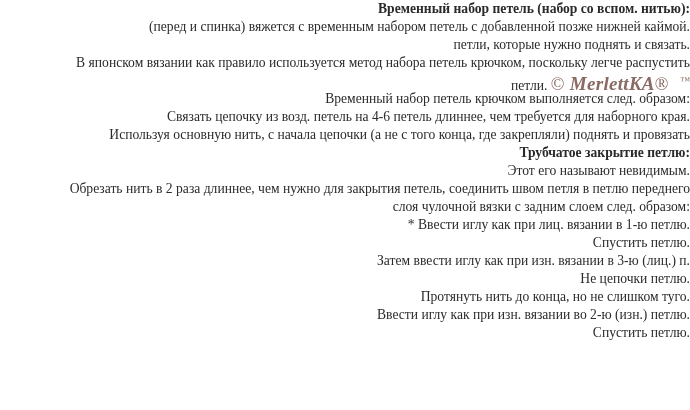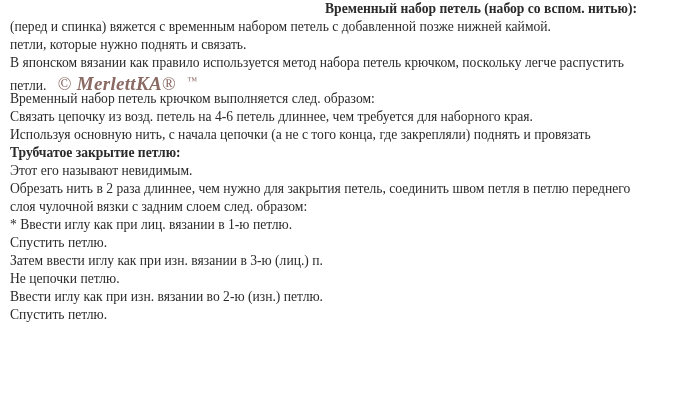--- a/index.html
+++ b/index.html
@@ -19,37 +19,38 @@
     .doc {
       position: absolute;
       left: 10px;
       top: 0;
       width: 680px;
     }
     .line {
       height: 18px;
       line-height: 18px;
       white-space: nowrap;
+      text-align: right;
     }
     .heading {
       font-weight: bold;
     }
     .indent-heading {
       padding-left: 315px;
     }
     .indent-para {
       padding-left: 315px;
     }
     .watermark {
       font-style: italic;
       font-weight: bold;
       color: #8a6a63;
       font-size: 19px;
       letter-spacing: 0.3px;
-      margin-left: 8px;
+      margin-left: 0;
     }
     .watermark .copy, .watermark .reg {
       font-style: normal;
       font-weight: normal;
       font-size: 18px;
     }
     .watermark .tm {
       font-style: normal;
       font-weight: normal;
       font-size: 10px;
@@ -78,16 +79,17 @@
   <div class="line">Используя основную нить, с начала цепочки (а не с того конца, где закрепляли) поднять и провязать</div>
 
   <div class="line heading">Трубчатое закрытие петлю:</div>
   <div class="line">Этот его называют невидимым.</div>
   <div class="line">Обрезать нить в 2 раза длиннее, чем нужно для закрытия петель, соединить швом петля в петлю переднего</div>
   <div class="line">слоя чулочной вязки с задним слоем след. образом:</div>
   <div class="line">* Ввести иглу как при лиц. вязании в 1-ю петлю.</div>
   <div class="line">Спустить петлю.</div>
   <div class="line">Затем ввести иглу как при изн. вязании в 3-ю (лиц.) п.</div>
   <div class="line">Не цепочки петлю.</div>
+  <div class="line">Протянуть нить до конца, но не слишком туго.</div>
   <div class="line">Ввести иглу как при изн. вязании во 2-ю (изн.) петлю.</div>
   <div class="line">Спустить петлю.</div>
 
 </div>
 
 </body></html>

